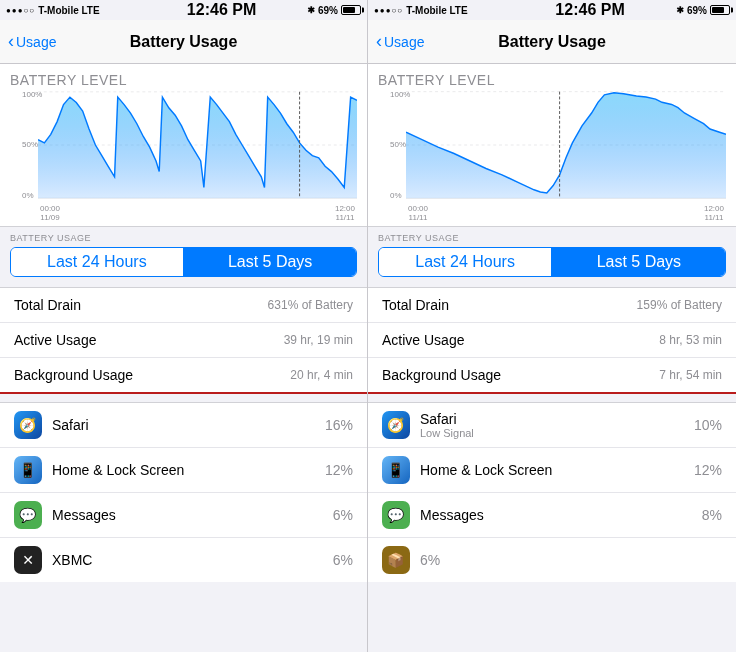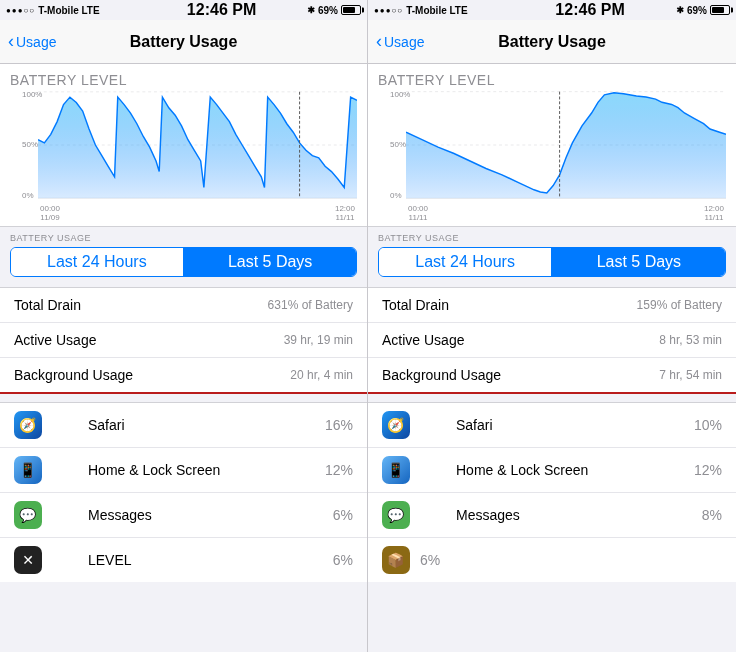--- a/index.html
+++ b/index.html
@@ -215,21 +215,21 @@
       width: 28px;
       height: 28px;
       border-radius: 7px;
       margin-right: 10px;
       display: flex;
       align-items: center;
       justify-content: center;
       font-size: 14px;
       flex-shrink: 0;
     }
-    .app-info { flex: 1; margin-left: 36px; }
+    .app-info { flex: 1; }
     .app-name { font-size: 14px; color: #000; }
     .app-subtitle { font-size: 11px; color: #8e8e93; }
     .app-percent {
       font-size: 14px;
       color: #8e8e93;
     }
 
     
     .content-scroll {
       flex: 1;
@@ -357,21 +357,21 @@
               <div class="app-info">
                 <div class="app-name">Messages</div>
 
               </div>
               <div class="app-percent">6%</div>
             </div>
 
             <div class="app-row">
               <div class="app-icon" style="background:#222; color:#fff;">✕</div>
               <div class="app-info">
-                <div class="app-name">LEVEL</div>
+                <div class="app-name">XBMC</div>
 
               </div>
               <div class="app-percent">6%</div>
             </div>
 
       </div>
     </div>
   </div>
     <div class="screen">
 
@@ -462,20 +462,21 @@
           </div>
 
       </div>
 
       <div class="app-list">
 
             <div class="app-row">
               <div class="app-icon" style="background:linear-gradient(135deg, #2196f3, #0d47a1); color:#fff;">🧭</div>
               <div class="app-info">
                 <div class="app-name">Safari</div>
+                <div class="app-subtitle">Low Signal</div>
               </div>
               <div class="app-percent">10%</div>
             </div>
 
             <div class="app-row">
               <div class="app-icon" style="background:linear-gradient(135deg, #64b5f6, #1565c0); color:#fff;">📱</div>
               <div class="app-info">
                 <div class="app-name">Home &amp; Lock Screen</div>
 
               </div>

